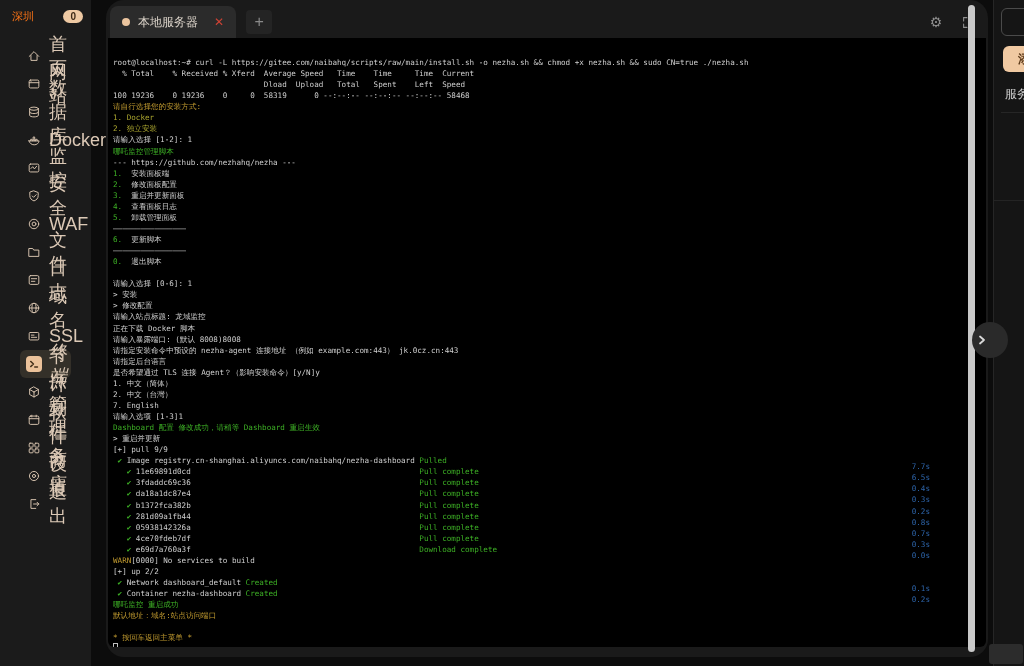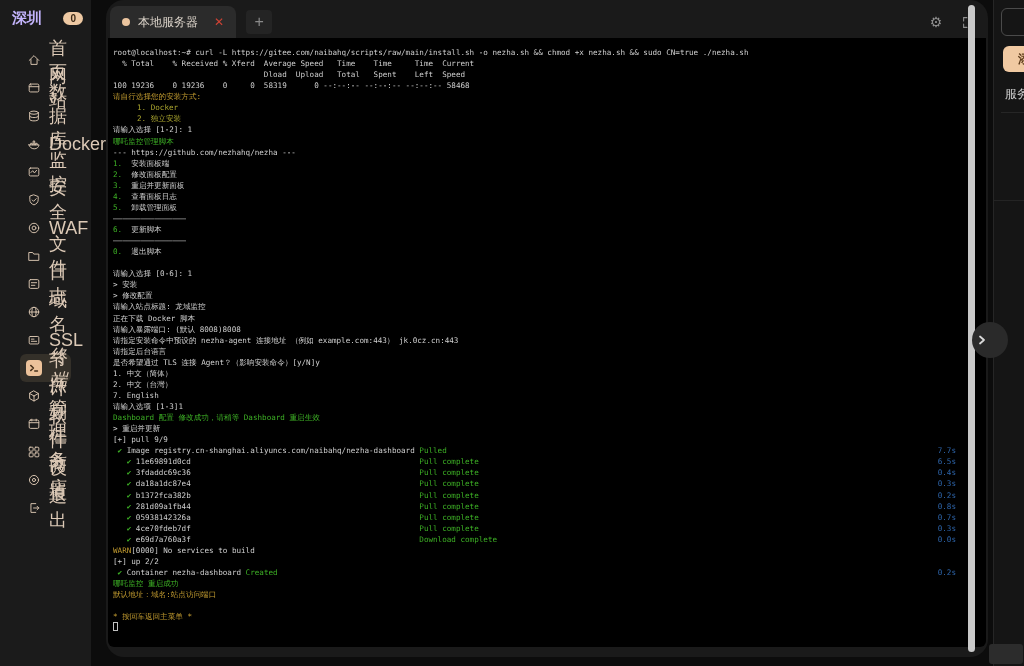--- a/index.html
+++ b/index.html
@@ -2,46 +2,46 @@
 <html><head>
 <meta charset="utf-8">
 <style>
   * { margin:0; padding:0; box-sizing:border-box; }
   html,body { width:1024px; height:666px; overflow:hidden; }
   body { background:#0c0c0c; font-family:"Liberation Sans","DejaVu Sans",sans-serif; position:relative; }
 
   
   .sidebar { position:absolute; left:0; top:0; width:91px; height:666px; background:#1b1b1b; }
   .sb-head { display:flex; align-items:center; justify-content:space-between; padding:9px 8px 12px 12px; }
-  .sb-title { color:#c4b5fd; font-size:15px; font-weight:bold; }
+  .sb-title { color:#f97316; font-size:11px; font-weight:normal; }
   .sb-badge { background:#eec9a3; color:#3d2a17; font-size:10px; border-radius:9px; padding:1px 7px; font-weight:bold; }
   .sb-nav { margin-top:6px; }
   .sb-item { display:flex; align-items:center; gap:7px; height:28px; padding:0 6px; margin:0 20px; border-radius:6px; color:#dcc9b6; font-size:18px; cursor:pointer; }
   .sb-item.active { background:#343029;font-style:italic; }
   .sb-ico { width:16px; height:16px; display:flex; align-items:center; justify-content:center; flex:0 0 16px; }
   .sb-ico svg { width:14px; height:14px; stroke:#d8c5b0; fill:none; stroke-width:1.1; stroke-linecap:round; stroke-linejoin:round; }
   .sb-item.active .sb-ico { background:#ecc29a; border-radius:4px; }
   .sb-item.active .sb-ico svg { stroke:#46311b; stroke-width:1.6; }
 
   
   .term-panel { position:absolute; left:106px; top:0; width:882px; height:657px; background:#1a1a1a; border-radius:18px; }
   .tabbar { height:38px; display:flex; align-items:flex-end; padding:0 12px 0 4px; }
   .tab { height:32px; display:flex; align-items:center; gap:8px; background:#2b2b2b; border-radius:8px 8px 0 0; padding:0 12px; color:#ded6cc; font-size:12px; cursor:pointer; }
   .tab-dot { width:8px; height:8px; border-radius:50%; background:#eac49e; }
   .tab-close { color:#cf4335; font-weight:bold; font-size:12px; margin-left:8px; cursor:pointer; }
   .newtab { color:#8a8a8a; font-size:16px; width:26px; height:24px; display:flex; align-items:center; justify-content:center; background:#242424; border-radius:4px; margin:0 0 4px 10px; cursor:pointer; }
   .tabbar-actions { margin-left:auto; display:flex; gap:16px; align-items:center; margin-bottom:8px; color:#8f8f8f; }
   .tb-icon { width:16px; height:16px; display:flex; align-items:center; justify-content:center; cursor:pointer; font-size:14px; color:#8f8f8f; }
   .tb-icon svg { width:13px; height:13px; stroke:#8f8f8f; fill:none; stroke-width:1.3; stroke-linecap:round; }
 
-  .term { position:absolute; left:2px; right:2px; top:38px; bottom:10px; background:#000; border-radius:0 0 6px 6px; padding:9px 30px 0 5px; overflow:hidden; }
+  .term { position:absolute; left:2px; right:2px; top:38px; bottom:10px; background:#000; border-radius:0 0 6px 6px; padding:19px 30px 0 5px; overflow:hidden; }
   .tl { font-family:"DejaVu Sans Mono",monospace; font-size:7.6px; line-height:11.07px; white-space:pre; color:#cfcfcf; position:relative; }
   .c-w { color:#cfcfcf; } .c-g { color:#3db025; } .c-y { color:#c19a2f; }
-  .c-yg { color:#a9a42e;margin-left:24px; } .c-b { color:#2d64a9; }
-  .tr { position:absolute; right:0; }
+  .c-yg { color:#a9a42e; } .c-b { color:#2d64a9; }
+  .tr { position:absolute; right:26px;margin-top:6px; }
   .cursor { display:inline-block; width:4.5px; height:9px; border:1px solid #c0c0c0; vertical-align:-1px; }
   .term-scrollbar { position:absolute; right:13px; top:5px; bottom:5px; width:7px; background:#c9c9c9; border-radius:4px; cursor:pointer; }
 
   
   .panel-toggle { position:absolute; left:972px; top:322px; width:36px; height:36px; border-radius:50%; background:#2a2a2a; display:flex; align-items:center; justify-content:flex-start; padding-left:5px; z-index:5; cursor:pointer; }
   .panel-toggle svg { width:10px; height:10px; stroke:#d8d8d8; fill:none; stroke-width:1.8; stroke-linecap:round; stroke-linejoin:round; }
 
   
   .rpanel { position:absolute; left:993px; top:0; width:130px; height:666px; background:#151515; border-left:1px solid #262626; padding:8px 0 0 7px; }
   .rp-tab { display:block; width:96px; height:28px; background:transparent; border:1px solid #4a4a4a; border-radius:6px; color:#dcd4ca; font-size:12px; text-align:center; margin-bottom:10px; cursor:pointer; font-family:inherit; }
@@ -274,20 +274,21 @@
       <div class="tl"><span class="c-w">   </span><span class="c-g">✔</span><span class="c-w"> 11e69891d0cd</span><span class="c-g">                                                  Pull complete</span><span class="c-b tr">6.5s</span></div>
       <div class="tl"><span class="c-w">   </span><span class="c-g">✔</span><span class="c-w"> 3fdaddc69c36</span><span class="c-g">                                                  Pull complete</span><span class="c-b tr">0.4s</span></div>
       <div class="tl"><span class="c-w">   </span><span class="c-g">✔</span><span class="c-w"> da18a1dc87e4</span><span class="c-g">                                                  Pull complete</span><span class="c-b tr">0.3s</span></div>
       <div class="tl"><span class="c-w">   </span><span class="c-g">✔</span><span class="c-w"> b1372fca382b</span><span class="c-g">                                                  Pull complete</span><span class="c-b tr">0.2s</span></div>
       <div class="tl"><span class="c-w">   </span><span class="c-g">✔</span><span class="c-w"> 281d09a1fb44</span><span class="c-g">                                                  Pull complete</span><span class="c-b tr">0.8s</span></div>
       <div class="tl"><span class="c-w">   </span><span class="c-g">✔</span><span class="c-w"> 05938142326a</span><span class="c-g">                                                  Pull complete</span><span class="c-b tr">0.7s</span></div>
       <div class="tl"><span class="c-w">   </span><span class="c-g">✔</span><span class="c-w"> 4ce70fdeb7df</span><span class="c-g">                                                  Pull complete</span><span class="c-b tr">0.3s</span></div>
       <div class="tl"><span class="c-w">   </span><span class="c-g">✔</span><span class="c-w"> e69d7a760a3f</span><span class="c-g">                                                  Download complete</span><span class="c-b tr">0.0s</span></div>
       <div class="tl"><span class="c-y">WARN</span><span class="c-w">[0000] No services to build</span></div>
       <div class="tl"><span class="c-w">[+] up 2/2</span></div>
+      <div class="tl"><span class="c-w"> </span><span class="c-g">✔</span><span class="c-w"> Network dashboard_default </span><span class="c-g">Created</span><span class="c-b tr">0.1s</span></div>
       <div class="tl"><span class="c-w"> </span><span class="c-g">✔</span><span class="c-w"> Container nezha-dashboard </span><span class="c-g">Created</span><span class="c-b tr">0.2s</span></div>
       <div class="tl"><span class="c-g">哪吒监控 重启成功</span></div>
       <div class="tl"><span class="c-y">默认地址：域名:站点访问端口</span></div>
       <div class="tl">&nbsp;</div>
       <div class="tl"><span class="c-y">* 按回车返回主菜单 *</span></div>
       <div class="tl"><span class="cursor"></span></div>
     </div>
   <div class="term-scrollbar"></div>
 </main>
 

